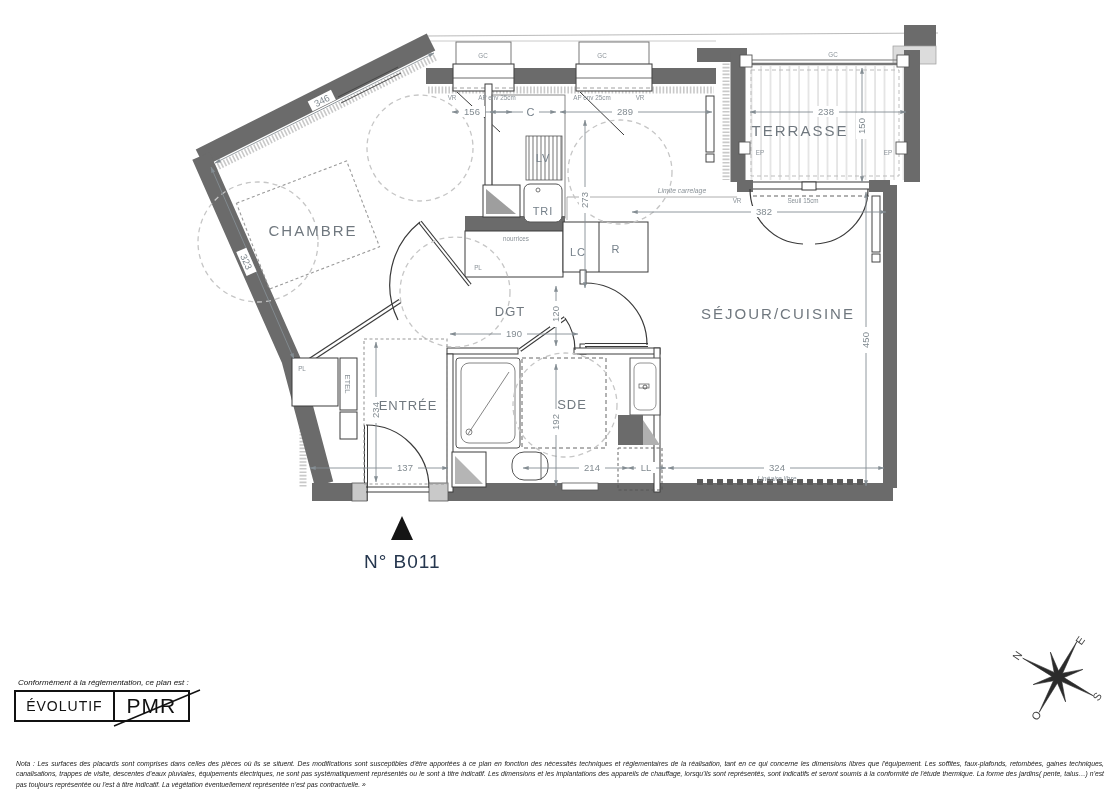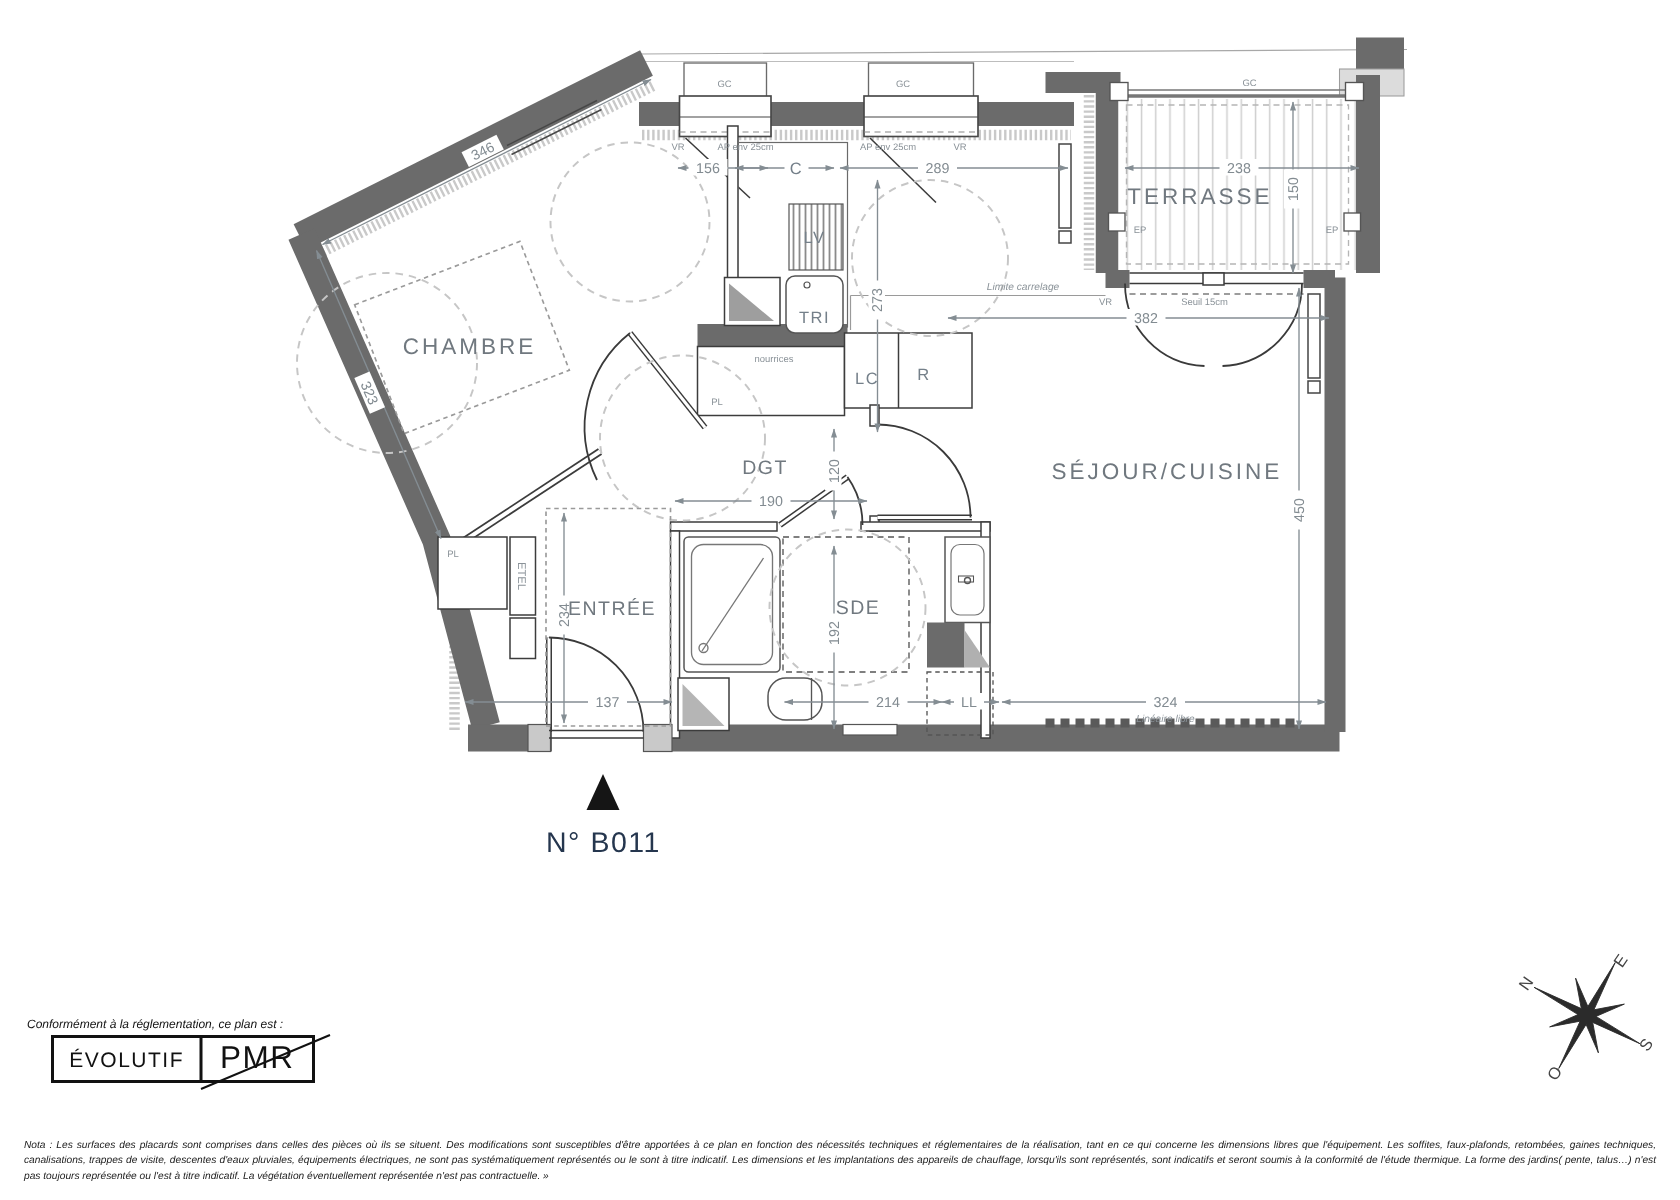--- a/index.html
+++ b/index.html
@@ -8,21 +8,21 @@
   svg text{font-family:"Liberation Sans", sans-serif;}
   .rm{fill:#70787f;font-size:15px;letter-spacing:2px;}
   .rm2{fill:#70787f;font-size:13px;letter-spacing:1px;}
   .dim{fill:#828b91;font-size:9.5px;}
   .xs{fill:#8a9298;font-size:6.3px;}
   .it{fill:#8a9298;font-size:6.8px;font-style:italic;}
   .fx{fill:#75808a;font-size:11px;letter-spacing:1px;}
   .unit{fill:#25364e;font-size:19px;letter-spacing:1px;}
   .legend{position:absolute;left:14px;top:678px;width:200px;}
   .legend-intro{font-size:8px;font-style:italic;color:#111;margin:0 0 3px 4px;}
-  .legend-table{position:relative;display:flex;border:2px solid #111;width:172px;height:28px;background:#fff;margin-left:20px;}
+  .legend-table{position:relative;display:flex;border:2px solid #111;width:172px;height:28px;background:#fff;}
   .legend-cell{display:flex;align-items:center;justify-content:center;color:#111;}
   .cell-evolutif{width:98px;font-size:14px;letter-spacing:1px;border-right:2px solid #111;}
   .cell-pmr{width:74px;font-size:21px;letter-spacing:1px;}
   .legend-strike{position:absolute;left:0;top:-6px;width:190px;height:42px;pointer-events:none;}
   .nota{position:absolute;left:16px;top:752px;width:1088px;font-size:6.8px;font-style:italic;
         color:#1a1a1a;line-height:1.55;text-align:justify;}
 </style>
 </head>
 <body>
 

